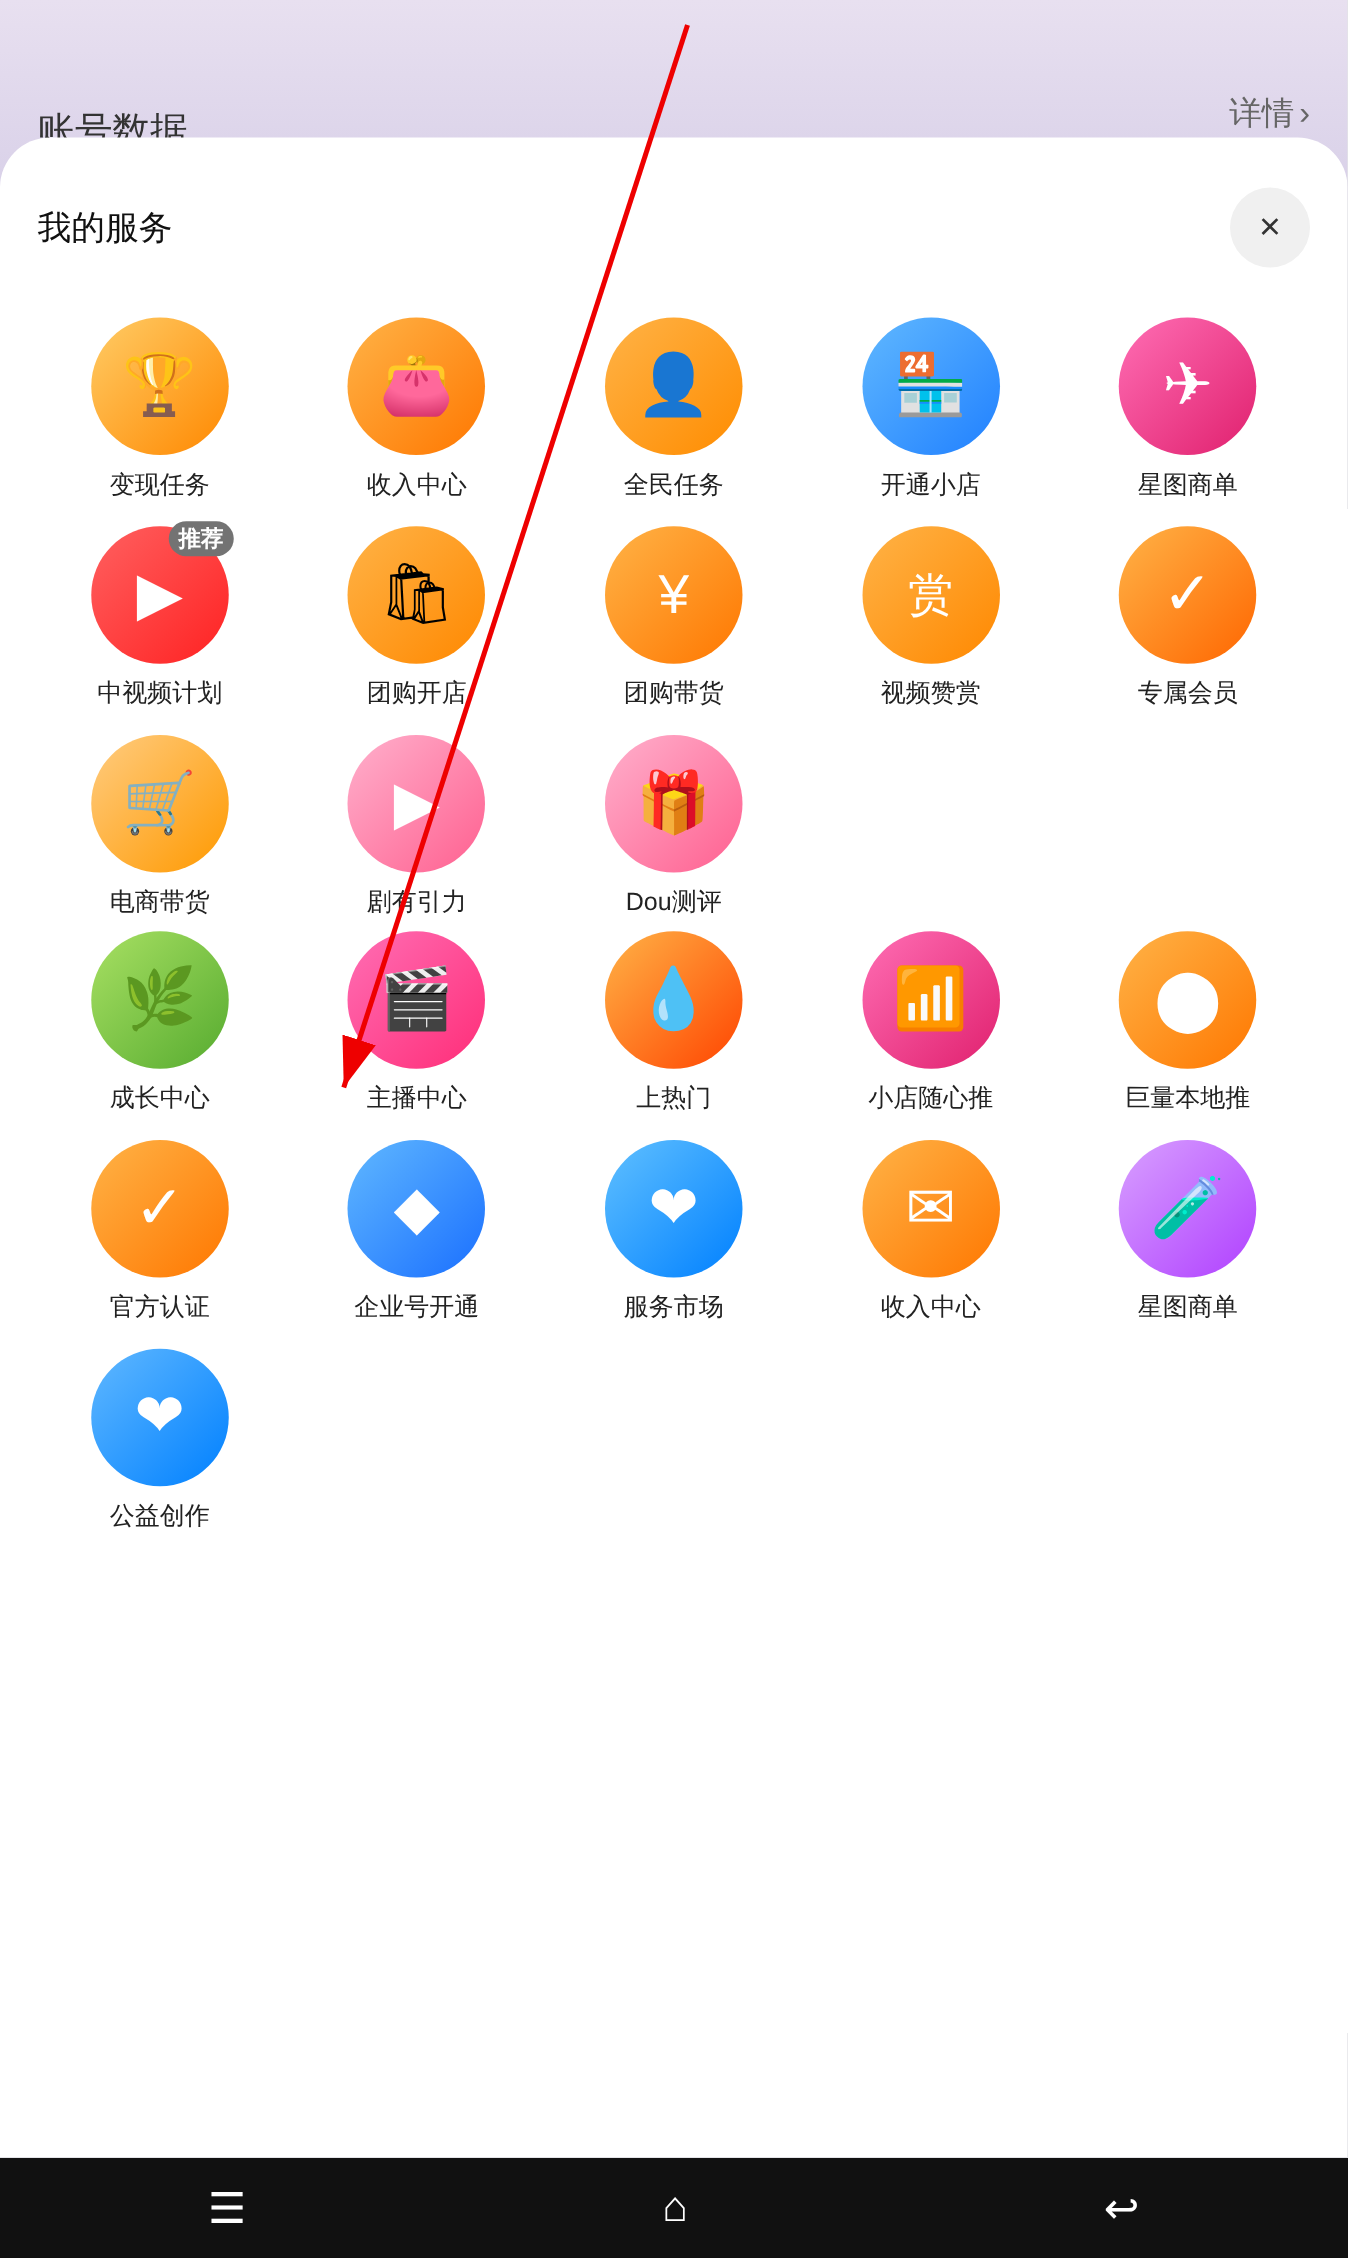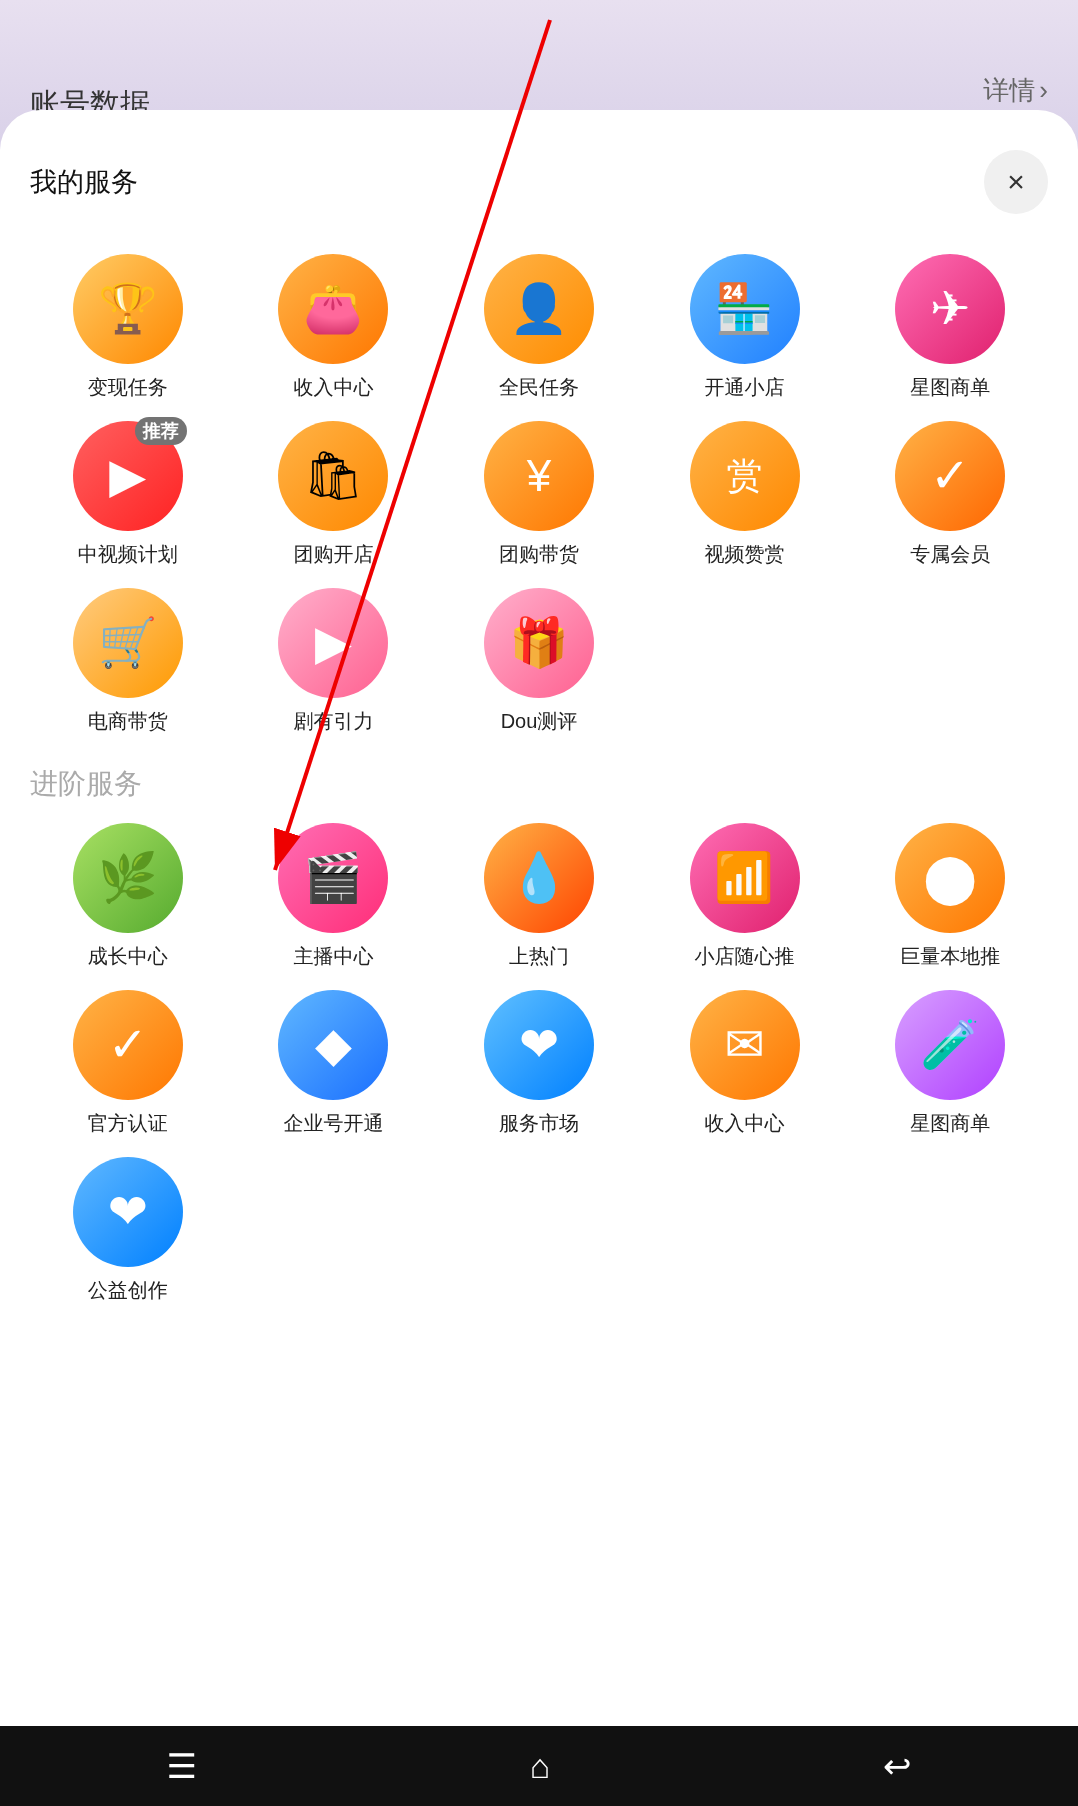--- a/index.html
+++ b/index.html
@@ -294,21 +294,20 @@
       <div class="service-item">
         <div class="icon-wrap-relative">
           <div class="service-icon-wrap" style="background: linear-gradient(135deg, rgb(255, 176, 204), rgb(255, 96, 144)); width: 110px; height: 110px;">
             <span class="icon-inner" style="font-size: 48px; color: unset;">🎁</span>
           </div>
         </div>
         <span class="service-label">Dou测评</span>
       </div>
     </div>
 
-  <div class="section-title">进阶服务</div>
   <div class="service-grid" id="advanced-grid">
   <div class="service-item">
         <div class="icon-wrap-relative">
           <div class="service-icon-wrap" style="background: linear-gradient(135deg, rgb(168, 224, 99), rgb(86, 171, 47)); width: 110px; height: 110px;">
             <span class="icon-inner" style="font-size: 48px; color: unset;">🌿</span>
           </div>
         </div>
         <span class="service-label">成长中心</span>
       </div>
       <div class="service-item">

